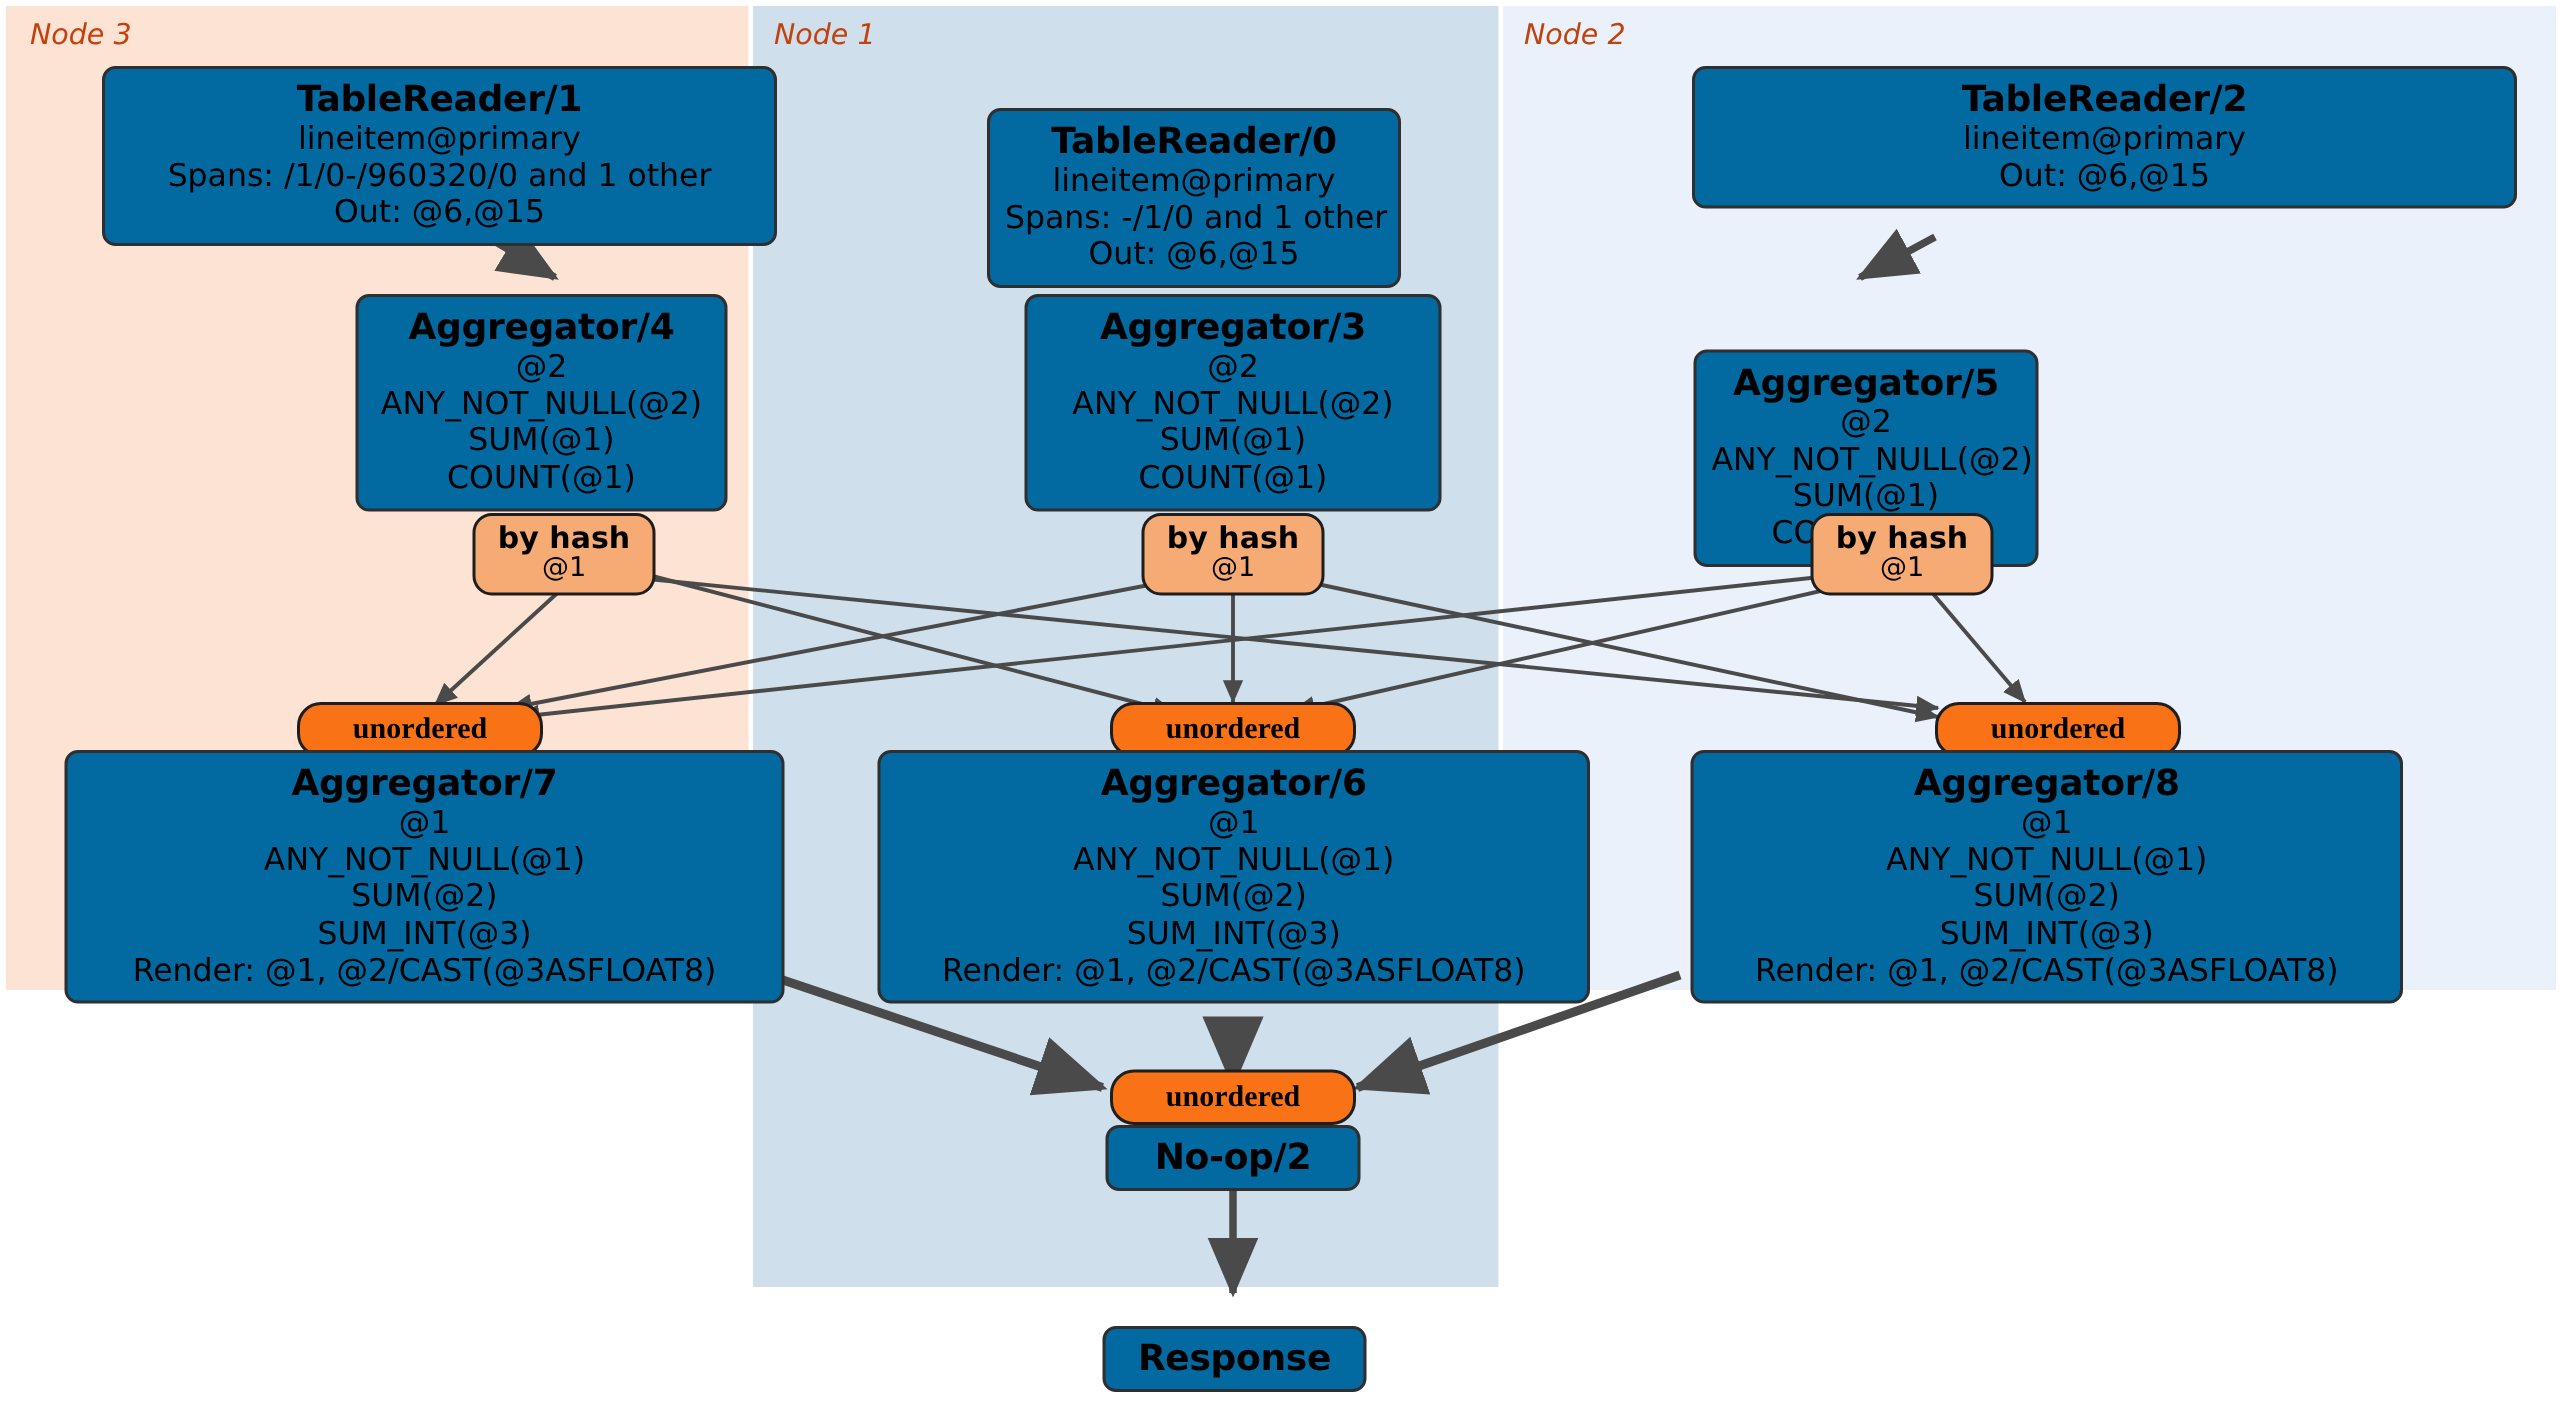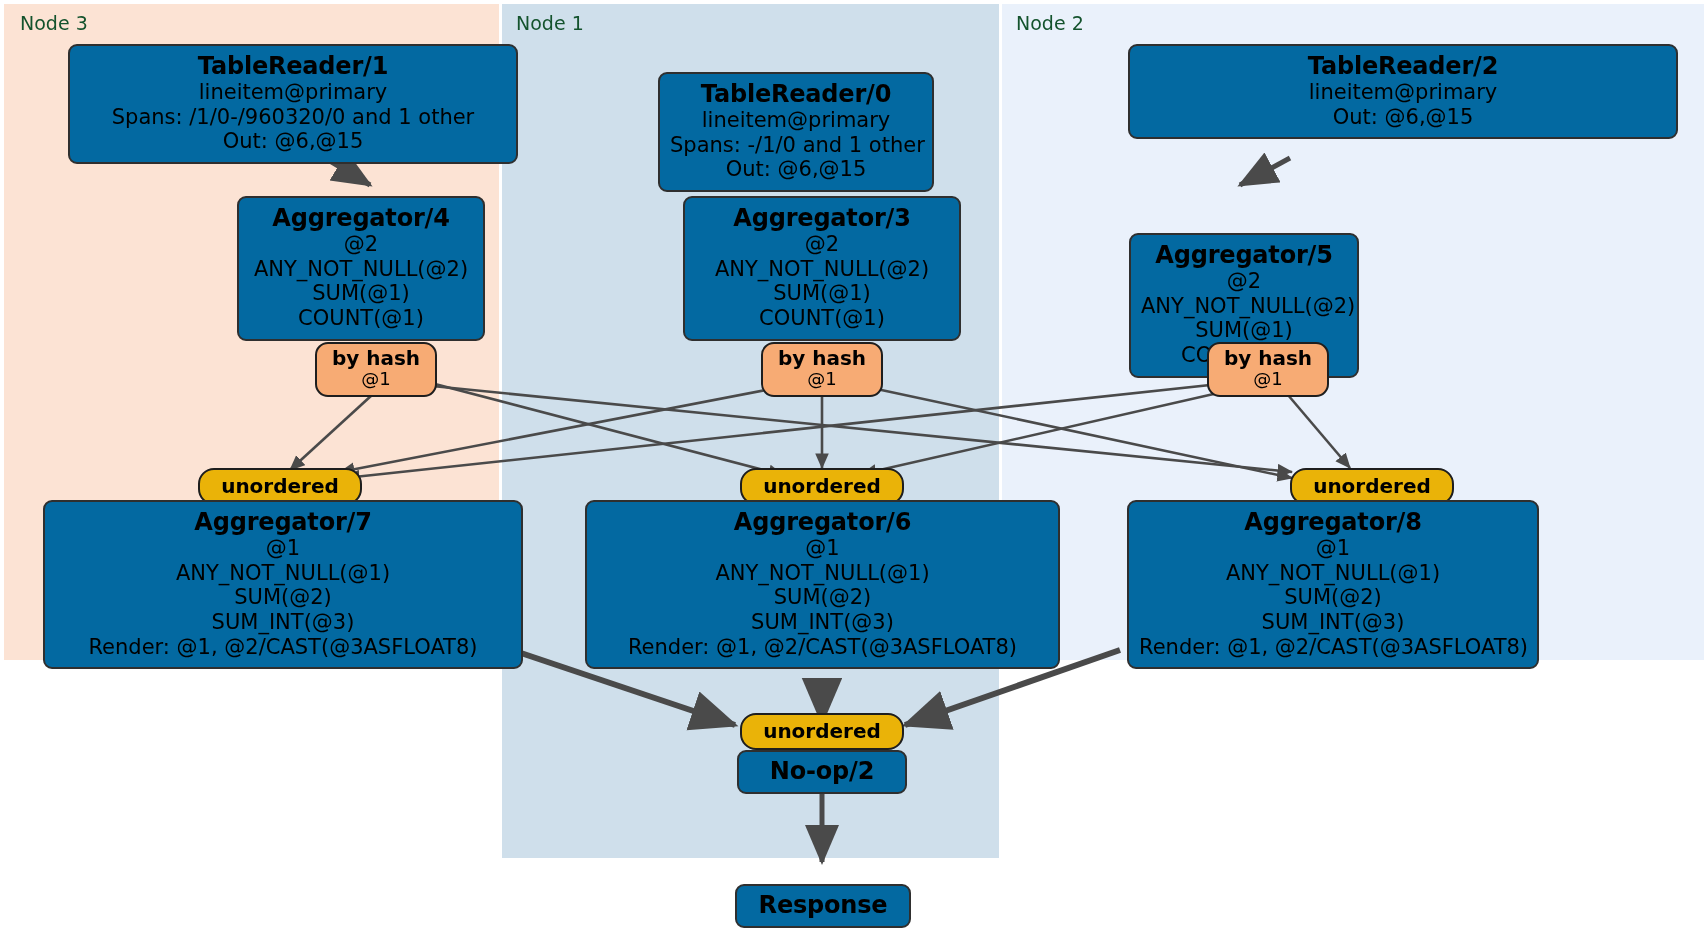--- a/index.html
+++ b/index.html
@@ -1,36 +1,36 @@
 <!DOCTYPE html>
 <html><head>
 <meta charset="utf-8">
 <style>
   html,body{margin:0;padding:0;background:#ffffff;}
   body{width:1708px;height:940px;position:relative;overflow:hidden;
        font-family:"DejaVu Sans","Liberation Sans",sans-serif;}
   #stage{position:absolute;left:0;top:0;width:1708px;height:940px;}
 
   .node-panel{position:absolute;box-sizing:border-box;}
-  .node-label{position:absolute;font-size:19px;color:#14532d;line-height:1;}
+  .node-label{position:absolute;font-size:19px;color:#c2410c;line-height:1;font-style:italic;}
 
   svg.edges{position:absolute;left:0;top:0;width:1708px;height:940px;overflow:visible;}
 
   .proc{position:absolute;box-sizing:border-box;background:#0369a1;
         border:2px solid #2f2f2f;border-radius:9px;text-align:center;
         padding:6px 10px 8px 10px;color:#000;}
   .proc .ttl{font-size:24px;font-weight:bold;line-height:1.18;letter-spacing:-.2px;}
   .proc .ln{font-size:21px;line-height:1.17;white-space:nowrap;}
 
   .badge{position:absolute;box-sizing:border-box;border:2px solid #1e1e1e;
          text-align:center;color:#000;}
   .badge.hash{background:#f7ab74;border-radius:13px;padding:3px 14px 5px 14px;}
   .badge.hash .b1{font-size:20px;font-weight:bold;line-height:1.12;}
   .badge.hash .b2{font-size:18px;line-height:1.15;}
-  .badge.unord{background:#eab308;border-radius:16px;padding:4px 16px 5px 16px;}
+  .badge.unord{background:#f97316;border-radius:16px;padding:4px 16px 5px 16px;font-family:Liberation Serif, serif;}
   .badge.unord .b1{font-size:20px;font-weight:bold;line-height:1.2;}
 </style>
 </head>
 <body>
 
 <div id="stage">
 
   <div class="node-panel" style="left:4px;top:4px;width:495px;height:656px;background:#fce3d4;"></div>
   <div class="node-panel" style="left:502px;top:4px;width:497px;height:854px;background:#cfdfeb;"></div>
   <div class="node-panel" style="left:1002px;top:4px;width:702px;height:656px;background:#eaf1fb;"></div>
@@ -150,21 +150,21 @@
 
   <div class="proc" style="left:585px;top:500px;width:475px;">
     <div class="ttl">Aggregator/6</div>
     <div class="ln">@1</div>
     <div class="ln">ANY_NOT_NULL(@1)</div>
     <div class="ln">SUM(@2)</div>
     <div class="ln">SUM_INT(@3)</div>
     <div class="ln">Render: @1, @2/CAST(@3ASFLOAT8)</div>
   </div>
 
-  <div class="proc" style="left:1127px;top:500px;width:412px;">
+  <div class="proc" style="left:1127px;top:500px;width:475px;">
     <div class="ttl">Aggregator/8</div>
     <div class="ln">@1</div>
     <div class="ln">ANY_NOT_NULL(@1)</div>
     <div class="ln">SUM(@2)</div>
     <div class="ln">SUM_INT(@3)</div>
     <div class="ln">Render: @1, @2/CAST(@3ASFLOAT8)</div>
   </div>
 
   <div class="badge unord" style="left:740px;top:713px;width:164px;">
     <div class="b1">unordered</div>

